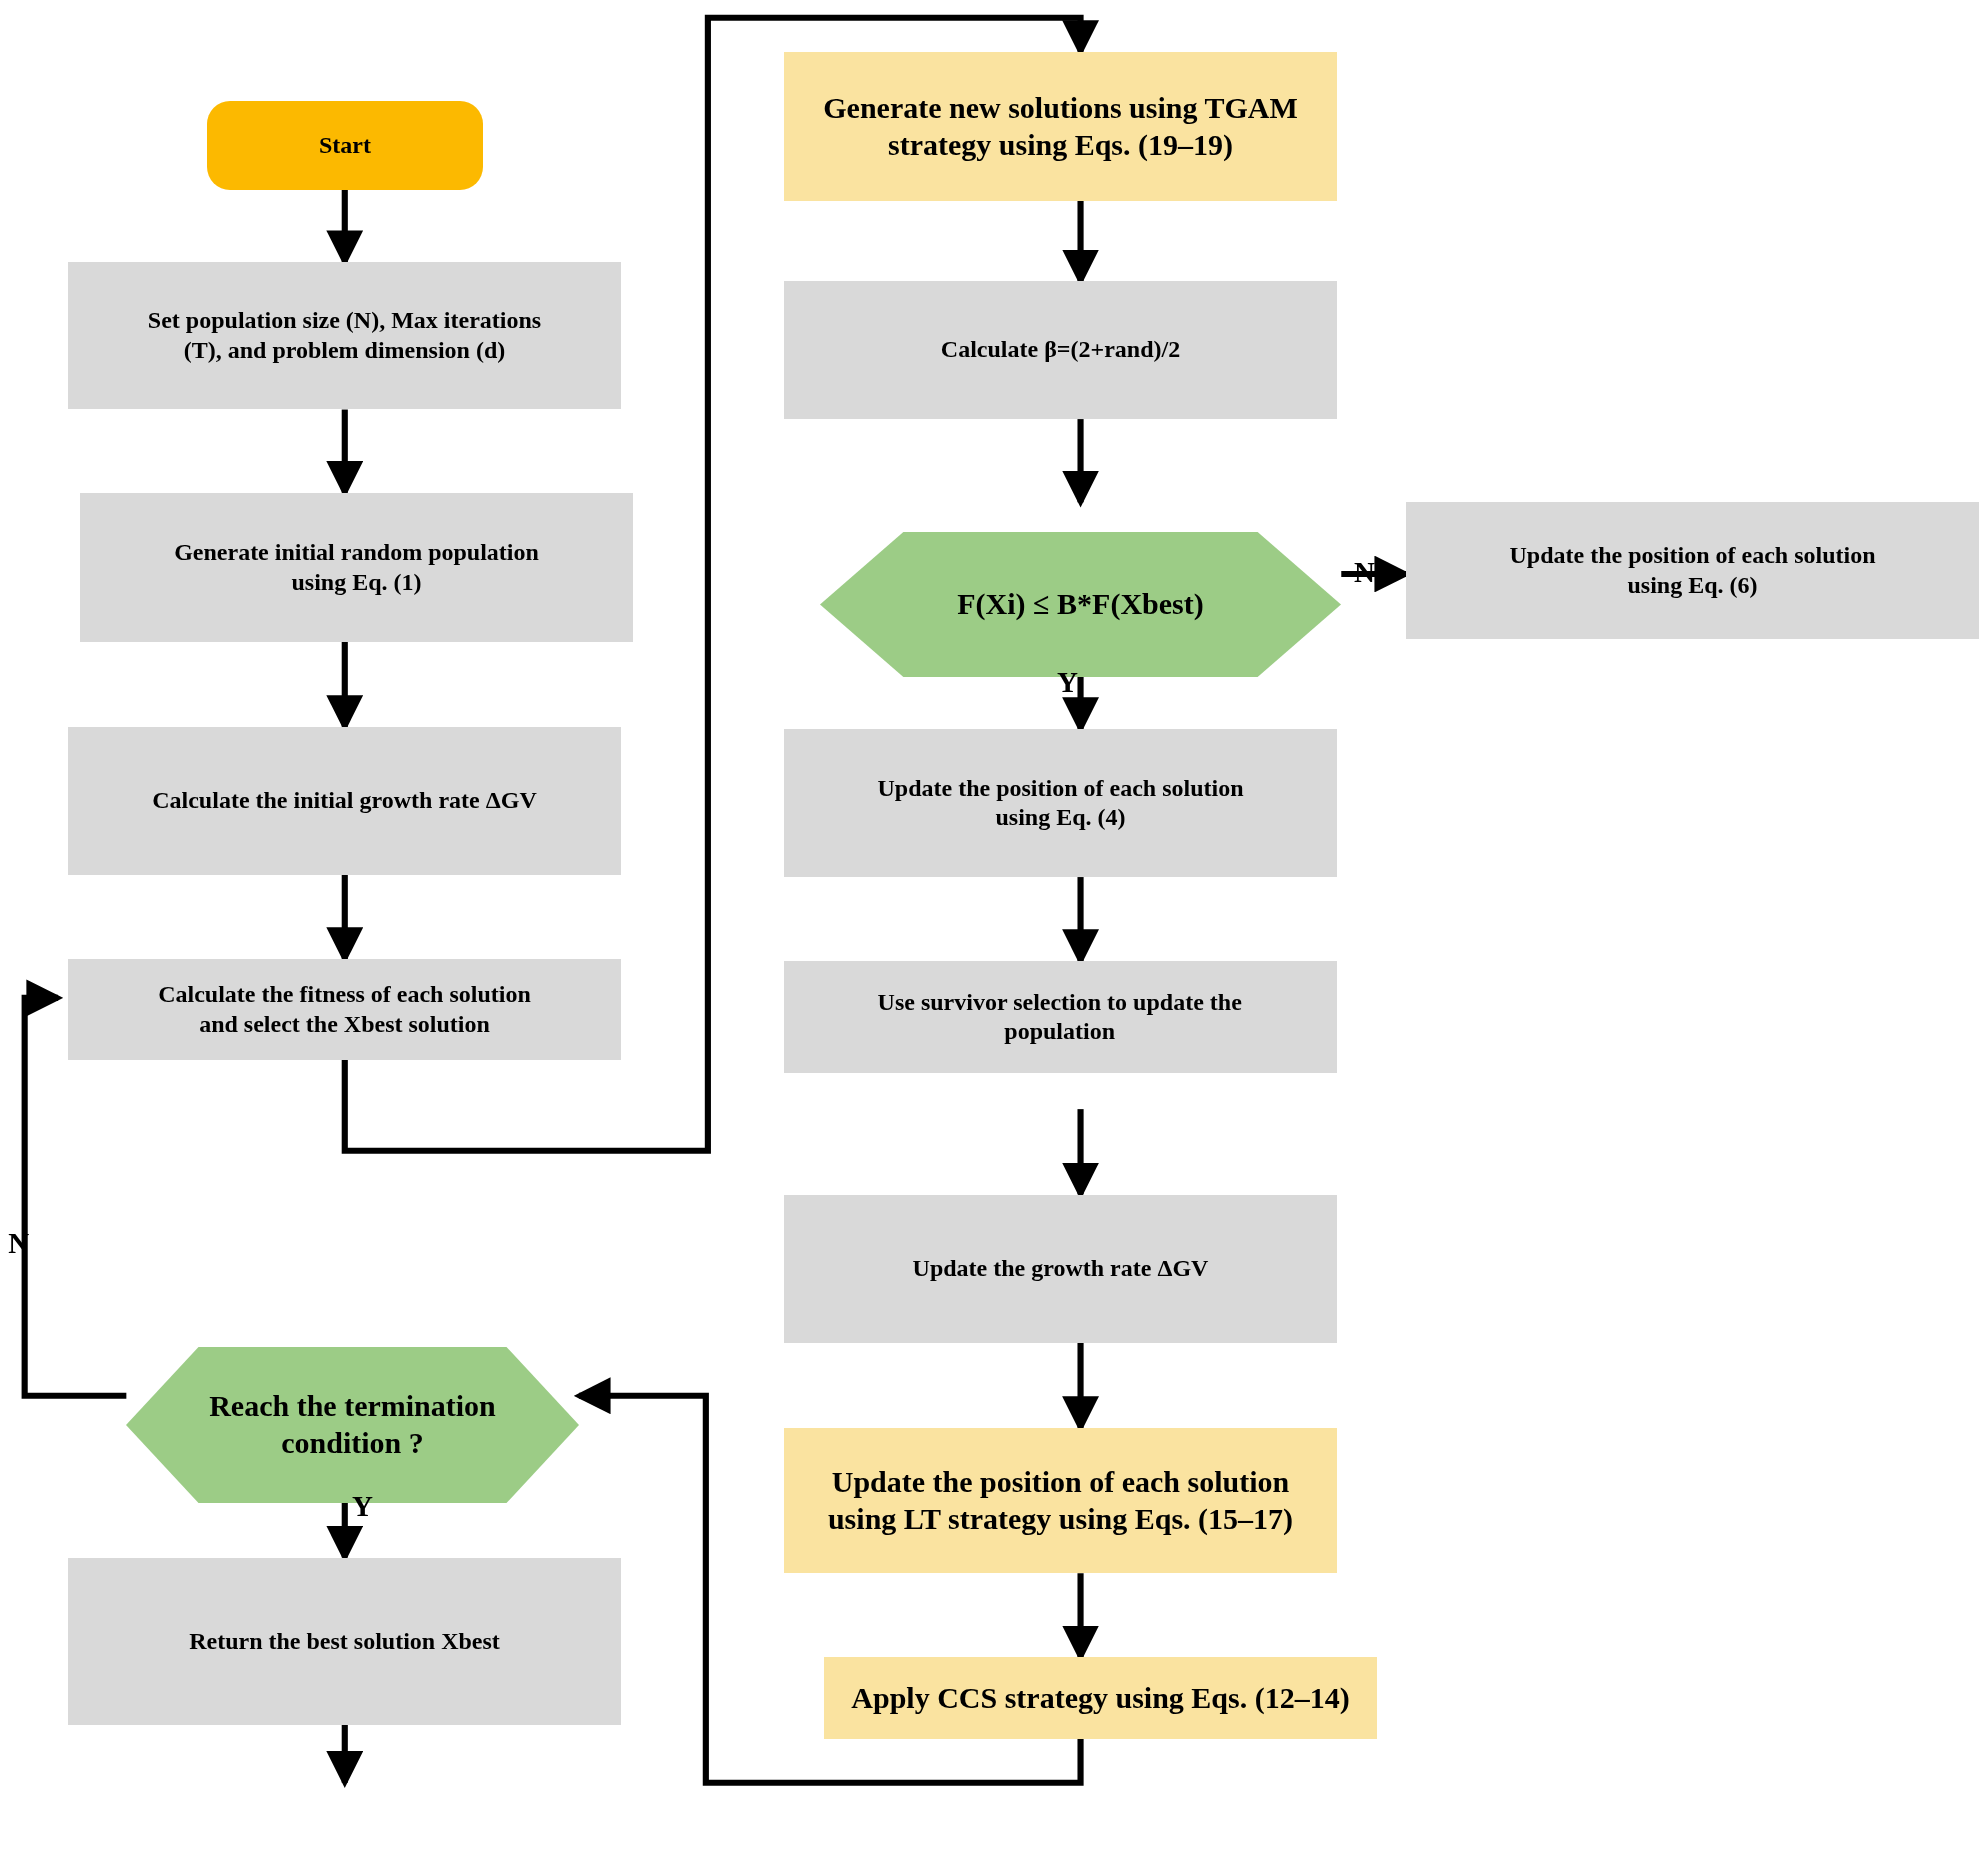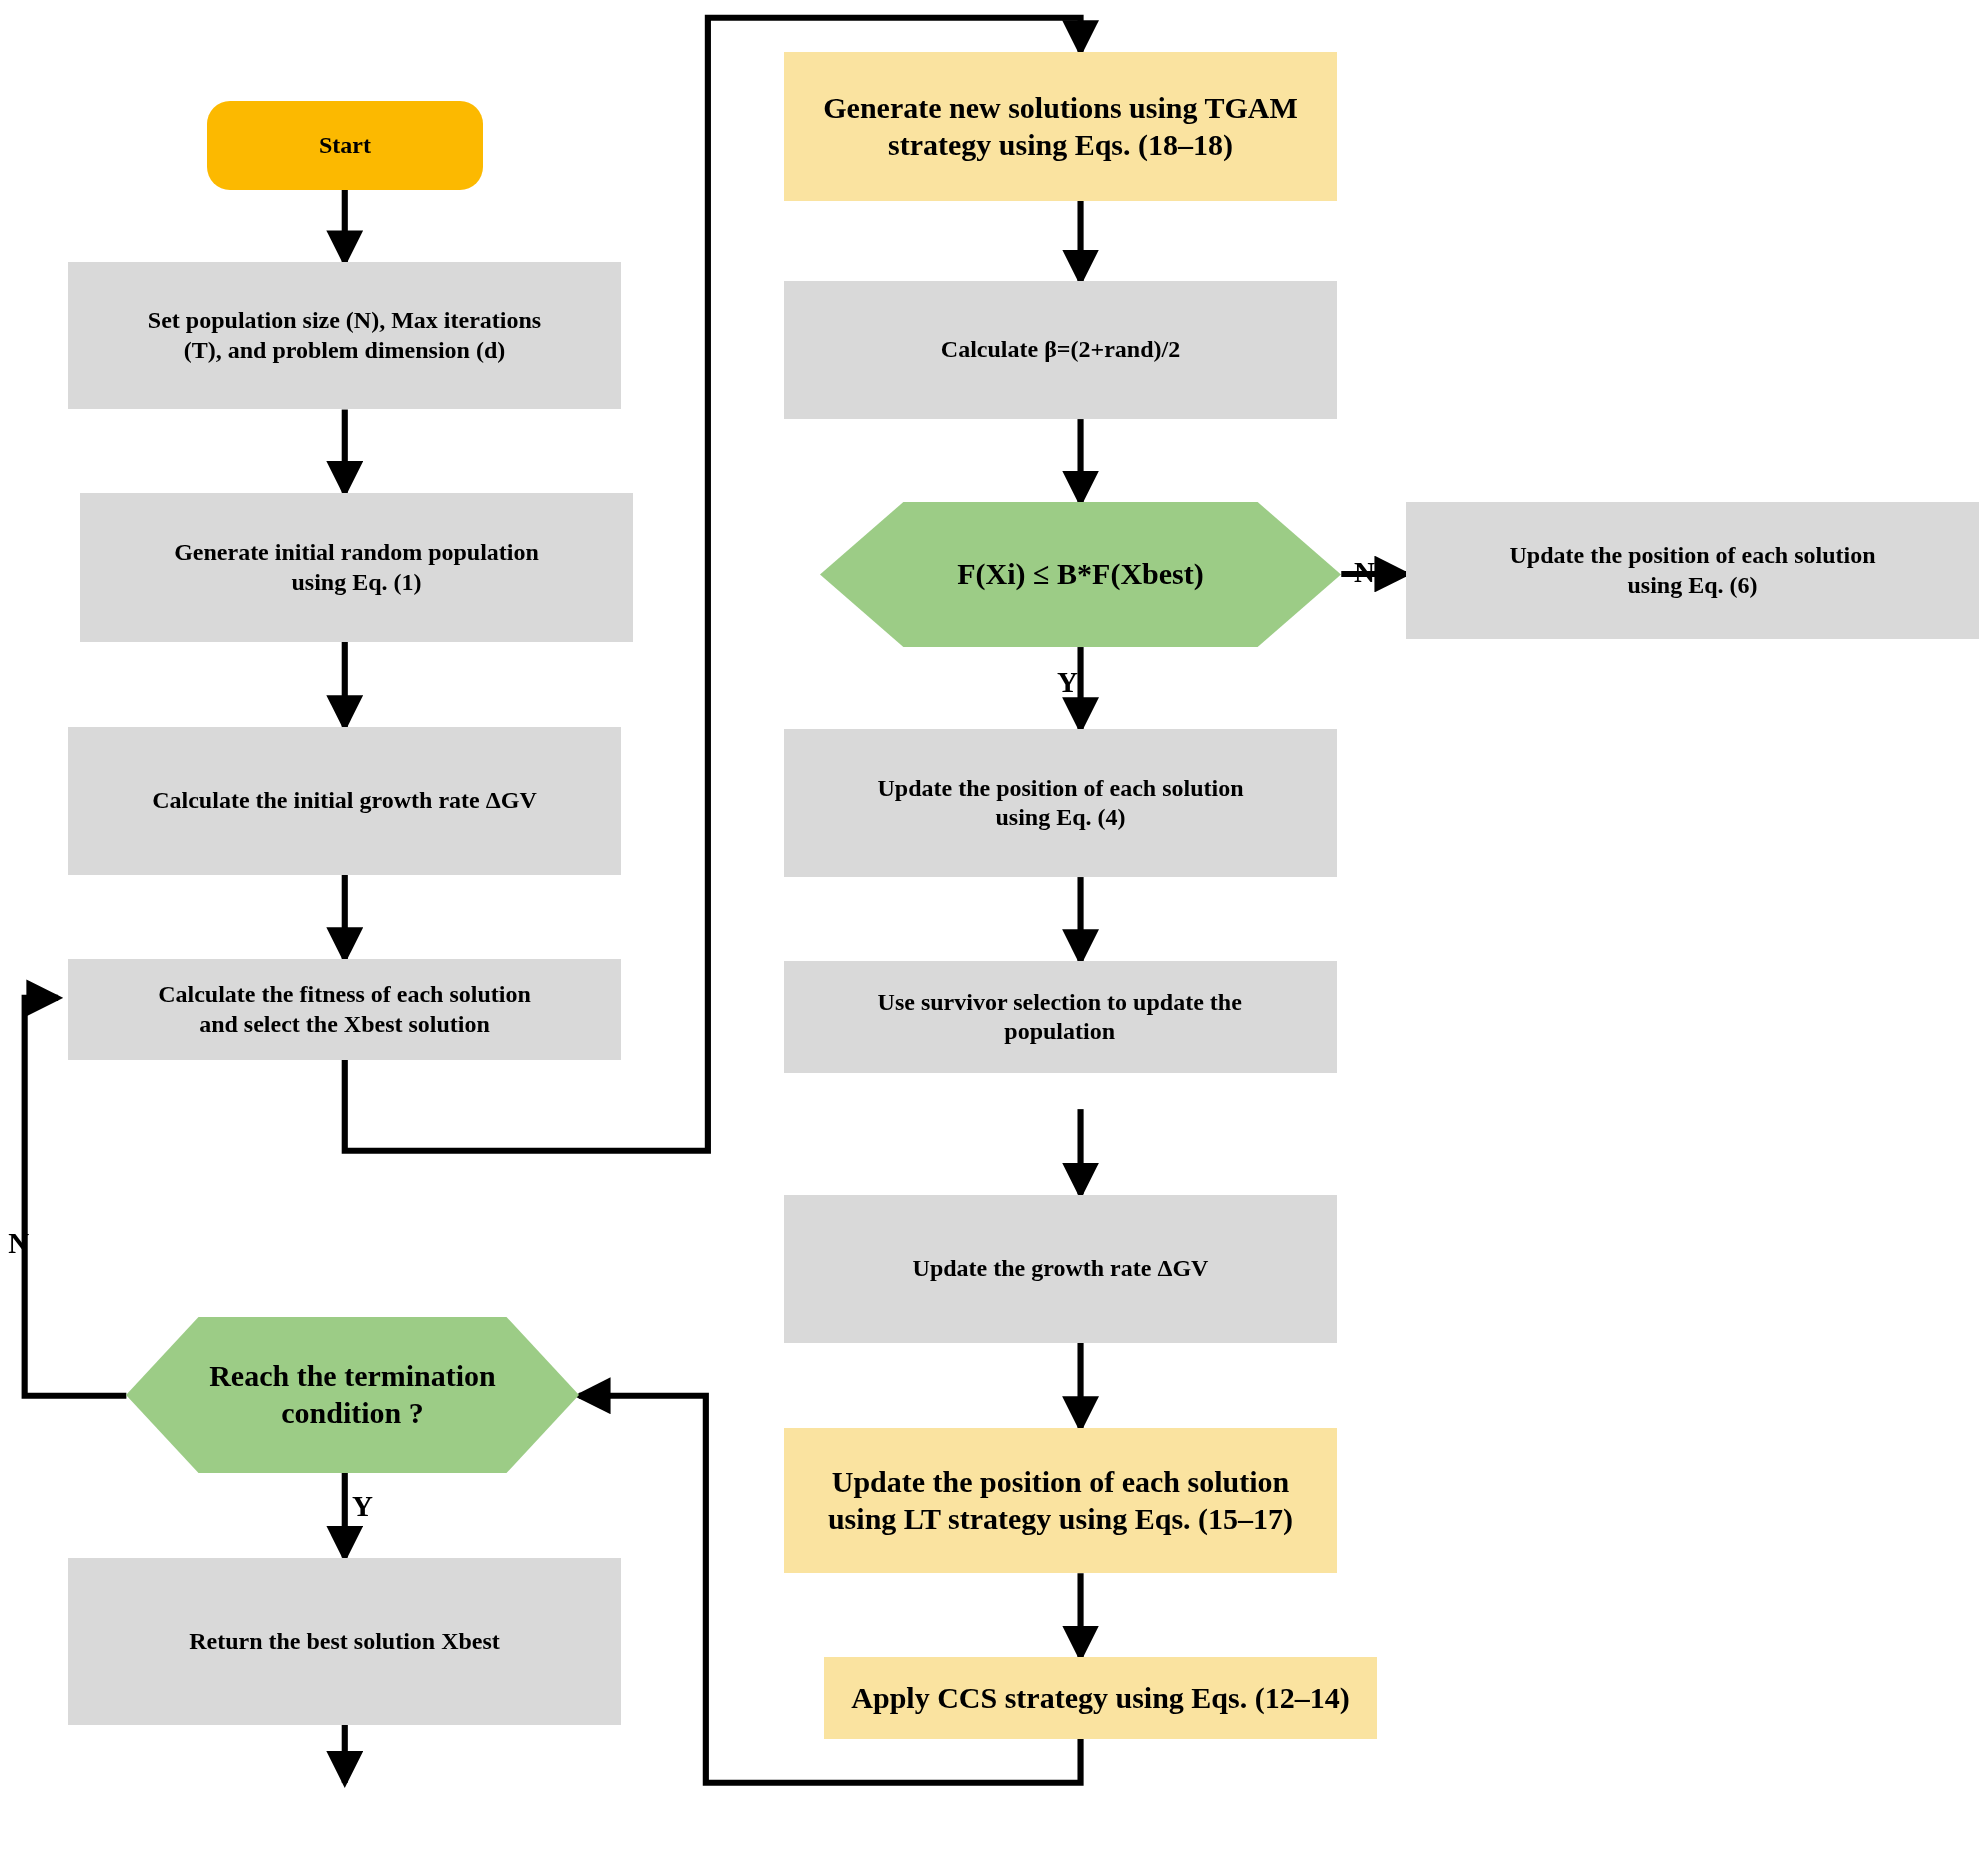--- a/index.html
+++ b/index.html
@@ -47,20 +47,21 @@
   }
   .terminal {
     background: #fcb900;
     border-radius: 23px;
     font-size: 24px;
   }
   .hexnode {
     background: #9ccc86;
     font-size: 30px;
     clip-path: polygon(16% 0%, 84% 0%, 100% 50%, 84% 100%, 16% 100%, 0% 50%);
+    margin-top: 30px;
   }
   .edge-label {
     position: absolute;
     font-size: 29px;
     font-weight: bold;
     color: #000000;
     line-height: 1;
   }
   .nodetext {
     display: block;
@@ -144,21 +145,21 @@
 condition ?</span>
   </div>
 
   <div class="node proc" style="left:68px; top:1558px; width:553px; height:167px;">
     <span class="nodetext">Return the best solution Xbest</span>
   </div>
 
 
   <div class="node accent" style="left:784px; top:52px; width:553px; height:149px;">
     <span class="nodetext">Generate new solutions using TGAM
-strategy using Eqs. (18–18)</span>
+strategy using Eqs. (19–19)</span>
   </div>
 
   <div class="node proc" style="left:784px; top:281px; width:553px; height:138px;">
     <span class="nodetext">Calculate β=(2+rand)/2</span>
   </div>
 
   <div class="node hexnode" style="left:820px; top:502px; width:521px; height:145px;">
     <span class="nodetext">F(Xi) ≤ B*F(Xbest)</span>
   </div>
 

